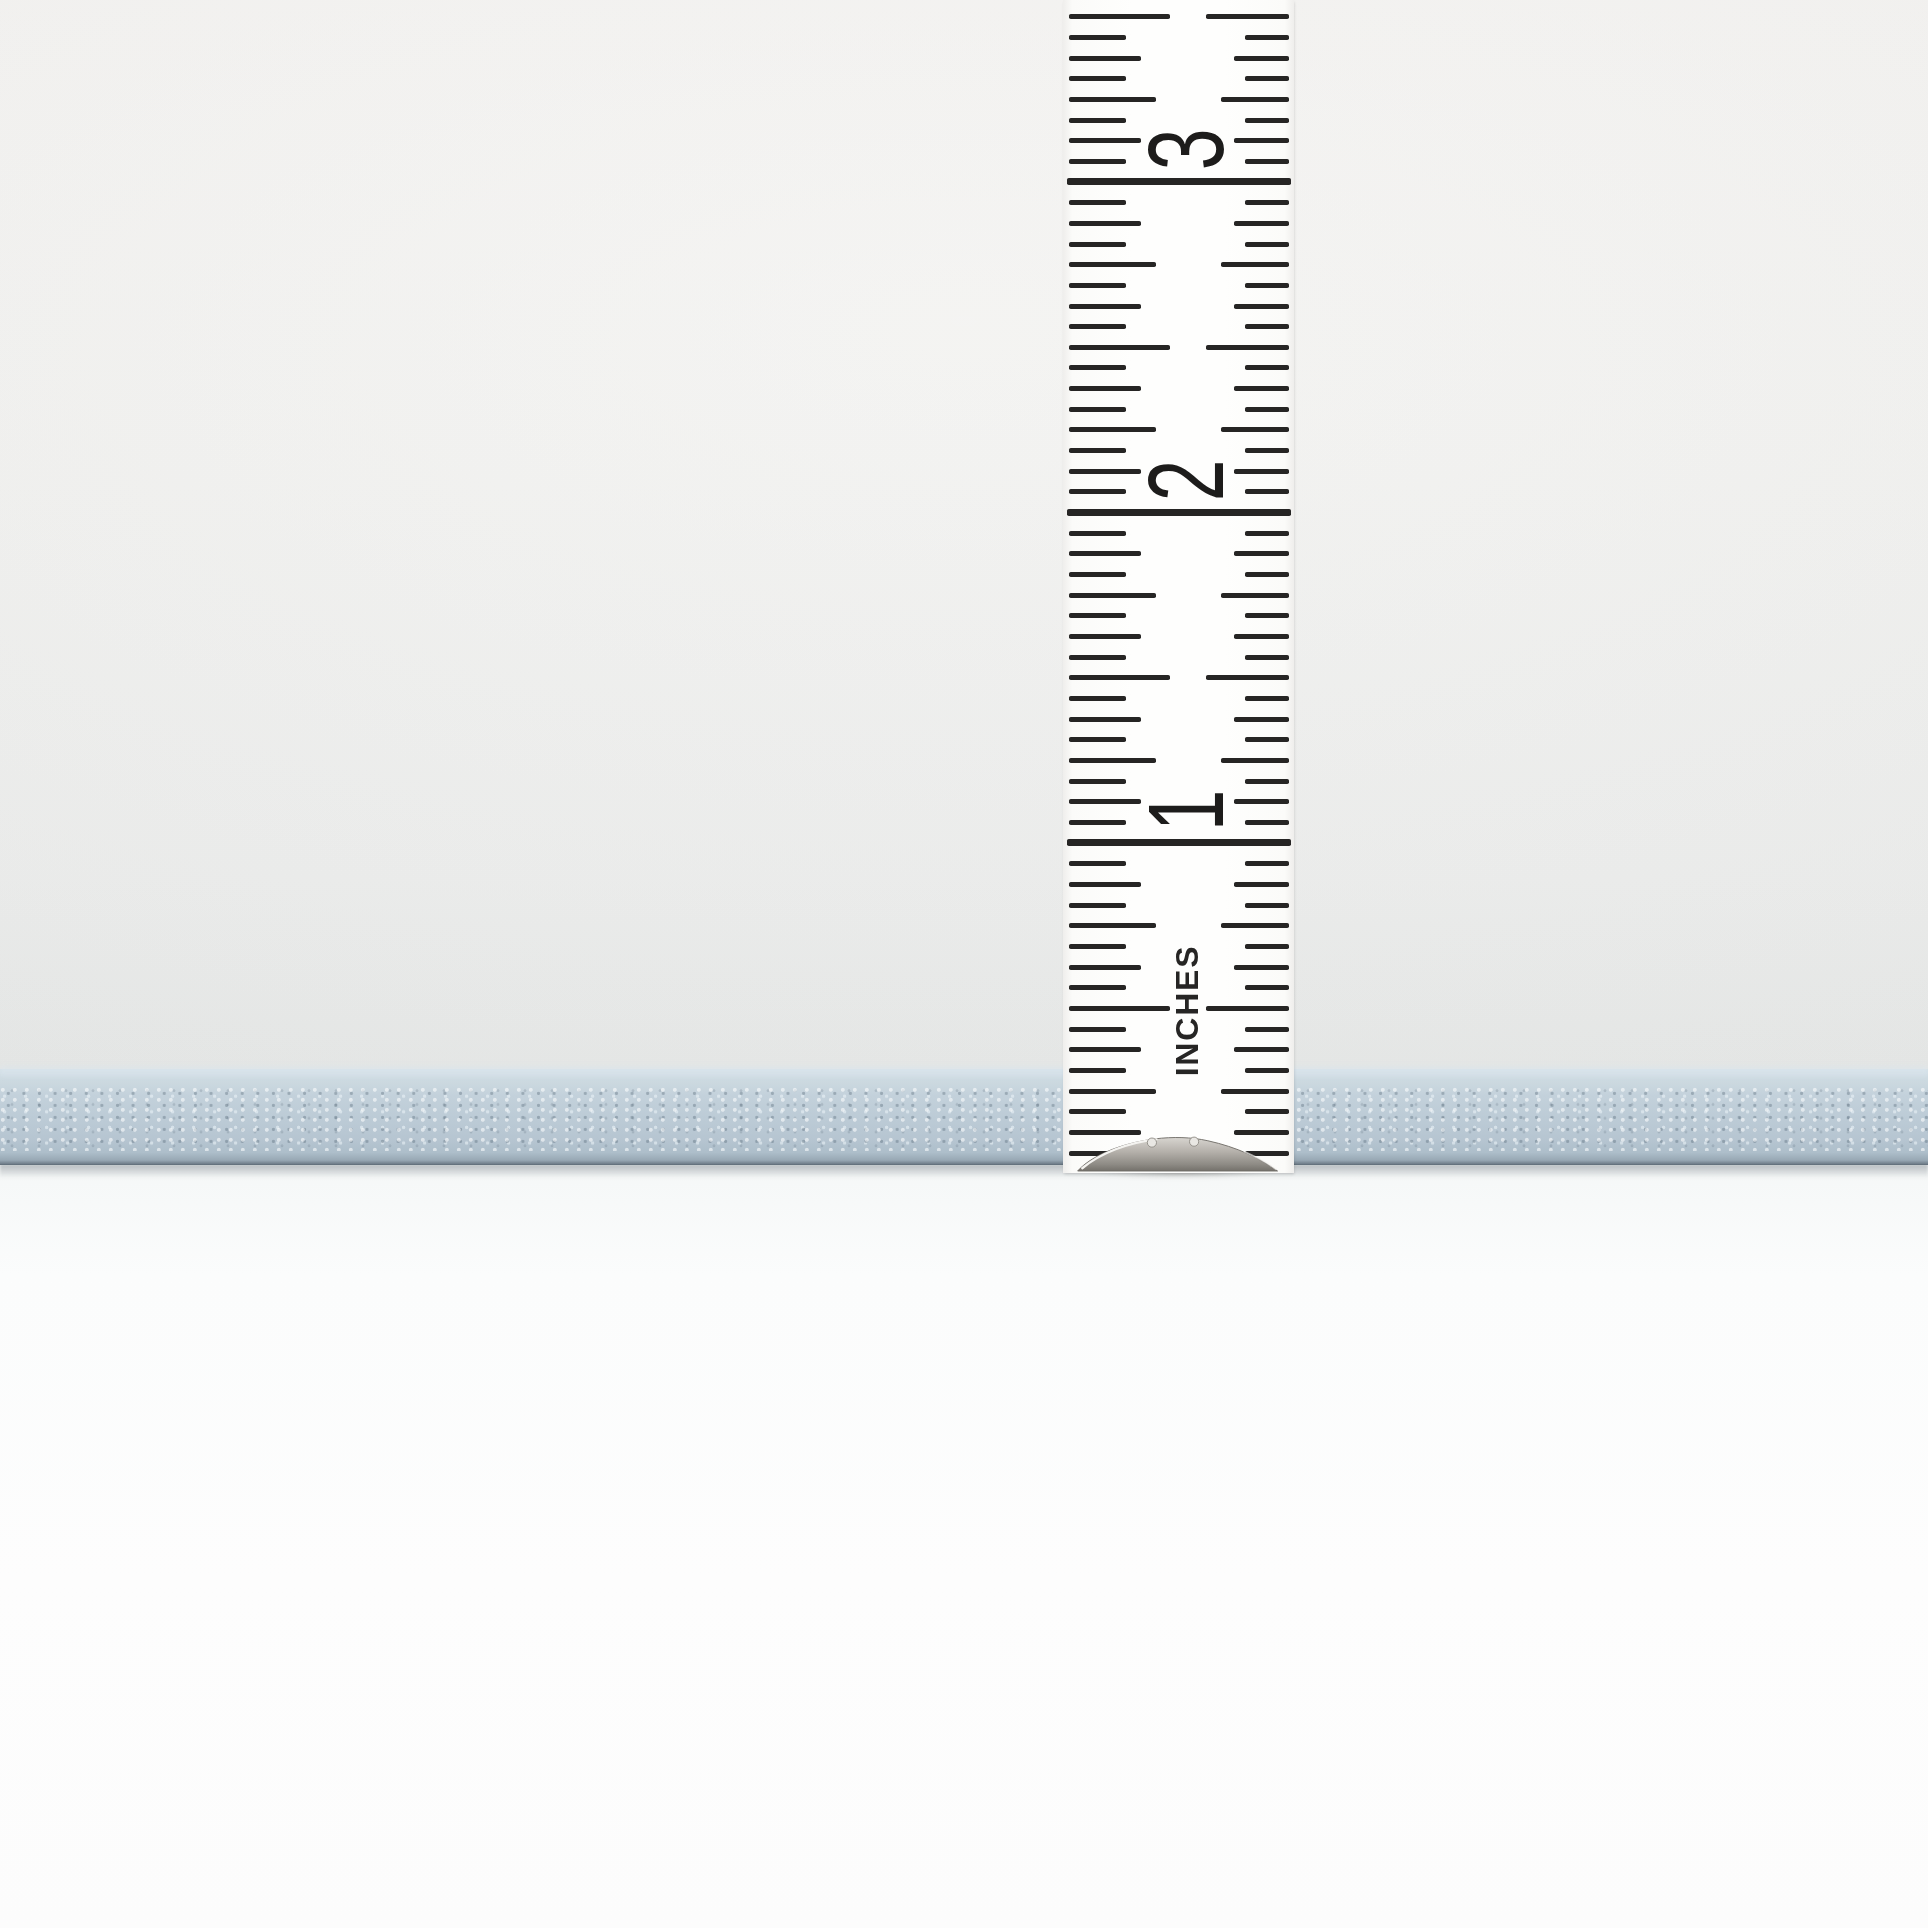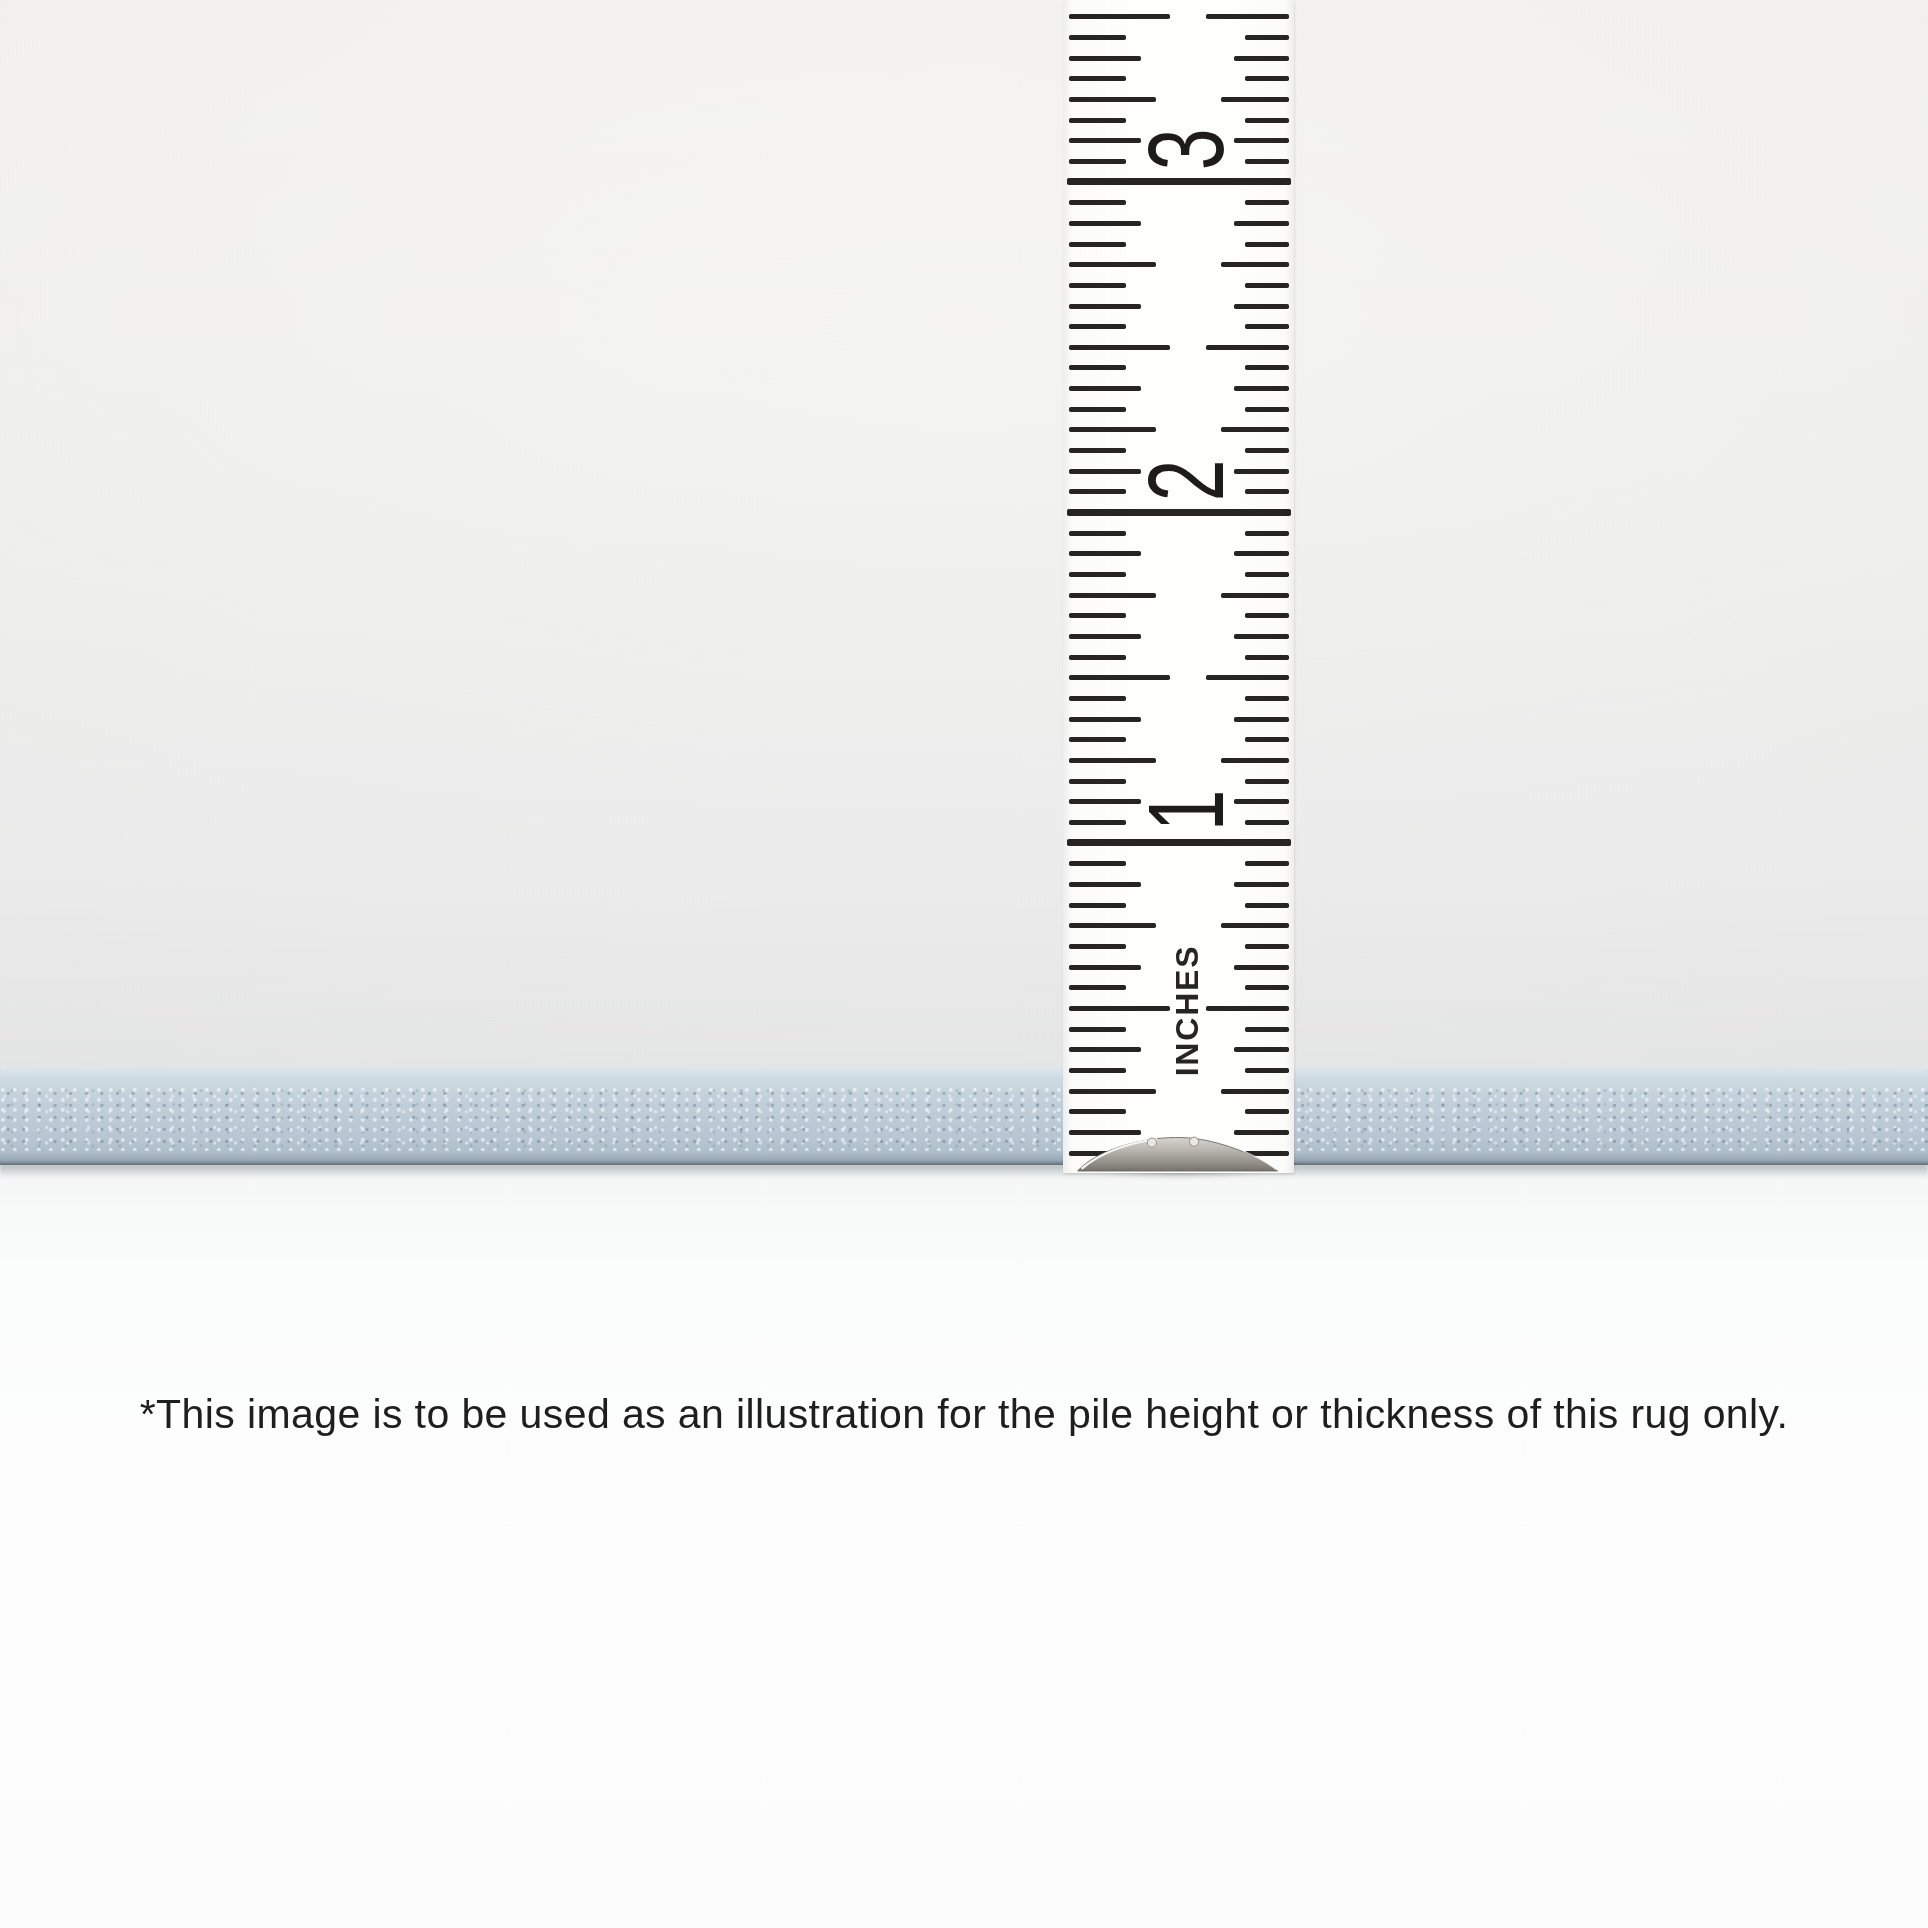--- a/index.html
+++ b/index.html
@@ -196,17 +196,16 @@
       <path d="M 198 29 C 214 36 226 43 232 48" fill="none" stroke="rgba(244,243,240,.65)" stroke-width="2" stroke-linecap="round"></path>
       <circle cx="97" cy="19" r="5" fill="#e9e7e3" stroke="#8f8c86" stroke-width="1"></circle>
       <circle cx="143" cy="18" r="5" fill="#e9e7e3" stroke="#8f8c86" stroke-width="1"></circle>
     </svg>
   <div class="ruler-num" style="top: 737px; color: rgb(29, 28, 27);">1</div>
       <div class="ruler-num" style="top: 407px; color: rgb(29, 28, 27);">2</div>
       <div class="ruler-num" style="top: 76px; color: rgb(29, 28, 27);">3</div>
     </div>
 
   <div class="disclaimer">
-    <div>*This image is to be used as an illustration for the pile height or thickness of this rug only.</div>
   </div>
 
 </div>
 
 
 </body></html>

